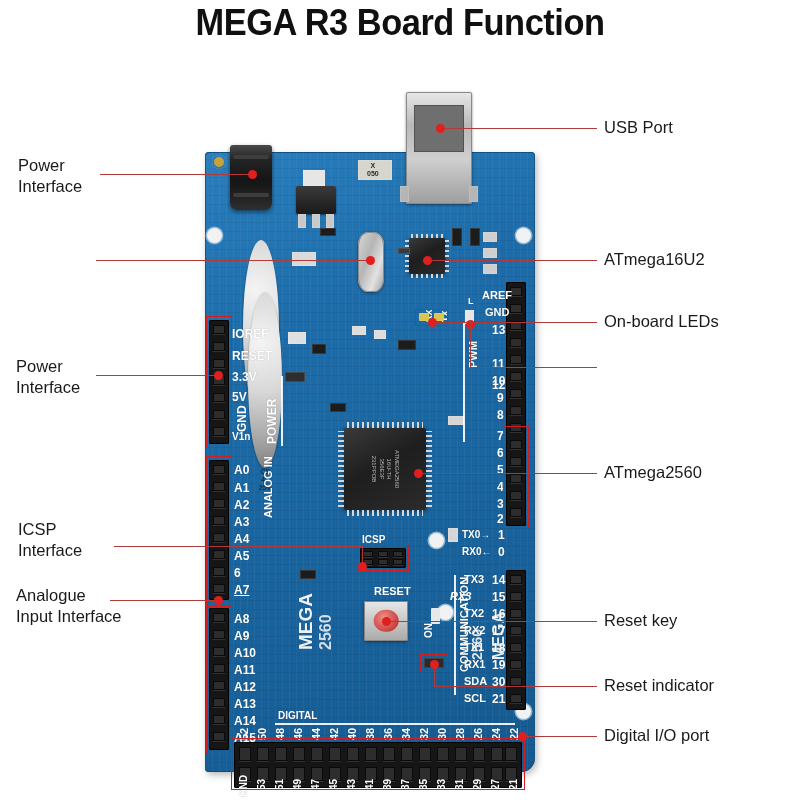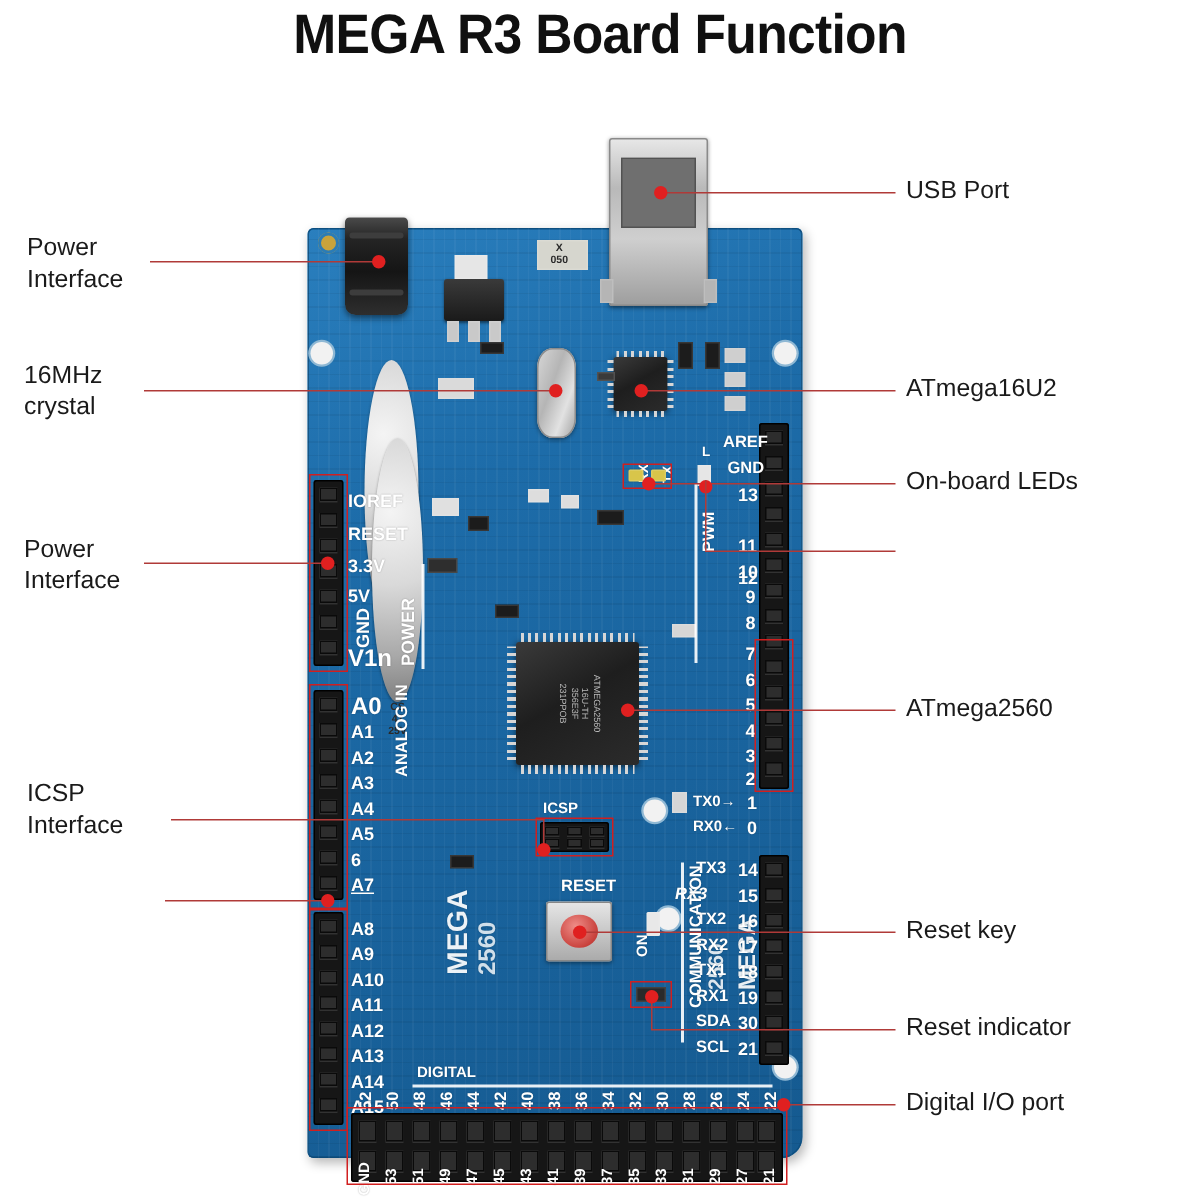--- a/index.html
+++ b/index.html
@@ -343,35 +343,35 @@
     <div class="pin" style="left:4px; top:56px; width:12px; height:9px;"></div>
     <div class="pin" style="left:4px; top:73px; width:12px; height:9px;"></div>
     <div class="pin" style="left:4px; top:90px; width:12px; height:9px;"></div>
     <div class="pin" style="left:4px; top:107px; width:12px; height:9px;"></div>
   </div>
   <div class="silk" style="left:232px; top:328px; font-size:12px;">IOREF</div>
   <div class="silk" style="left:232px; top:350px; font-size:12px;">RESET</div>
   <div class="silk" style="left:232px; top:371px; font-size:12px;">3.3V</div>
   <div class="silk" style="left:232px; top:391px; font-size:12px;">5V</div>
   <div class="silk vert" style="left:236px; top:432px; font-size:12px;">GND</div>
-  <div class="silk" style="left:232px; top:432px; font-size:16px;">V1n</div>
+  <div class="silk" style="left:232px; top:432px; font-size:10px;">V1n</div>
   <div class="silk vert" style="left:266px; top:444px; font-size:12px;">POWER</div>
   <div class="silk-line" style="left:281px; top:376px; width:2px; height:70px;"></div>
 
   <div class="header-blk" style="left:209px; top:460px; width:20px; height:140px;">
     <div class="pin" style="left:4px; top:5px; width:12px; height:9px;"></div>
     <div class="pin" style="left:4px; top:22px; width:12px; height:9px;"></div>
     <div class="pin" style="left:4px; top:39px; width:12px; height:9px;"></div>
     <div class="pin" style="left:4px; top:56px; width:12px; height:9px;"></div>
     <div class="pin" style="left:4px; top:73px; width:12px; height:9px;"></div>
     <div class="pin" style="left:4px; top:90px; width:12px; height:9px;"></div>
     <div class="pin" style="left:4px; top:107px; width:12px; height:9px;"></div>
     <div class="pin" style="left:4px; top:124px; width:12px; height:9px;"></div>
   </div>
-  <div class="silk" style="left:234px; top:464px; font-size:16px;text-align:right;">A0</div>
+  <div class="silk" style="left:234px; top:464px; font-size:12px;text-align:right;">A0</div>
   <div class="silk" style="left:234px; top:482px; font-size:12px;">A1</div>
   <div class="silk" style="left:234px; top:499px; font-size:12px;">A2</div>
   <div class="silk" style="left:234px; top:516px; font-size:12px;">A3</div>
   <div class="silk" style="left:234px; top:533px; font-size:12px;">A4</div>
   <div class="silk" style="left:234px; top:550px; font-size:12px;">A5</div>
   <div class="silk" style="left:234px; top:567px; font-size:12px;">6</div>
   <div class="silk" style="left:234px; top:584px; font-size:12px;text-decoration:underline;">A7</div>
   <div class="silk vert" style="left:263px; top:518px; font-size:11px;">ANALOG IN</div>
 
   <div class="header-blk" style="left:209px; top:608px; width:20px; height:142px;">
@@ -584,26 +584,26 @@
 
   <div class="leader" style="left:434px; top:686px; width:163px;"></div>
   <div class="leader-v" style="left:434px; top:664px; height:22px;"></div>
   <div class="dot" style="left:430px; top:660px;"></div>
 
   <div class="leader" style="left:522px; top:736px; width:75px;"></div>
   <div class="dot" style="left:518px; top:732px;"></div>
 
   <div class="callout left" style="left:18px; top:155px; width:120px;">Power
 Interface</div>
-  <div class="callout left" style="left:16px; top:240px; width:120px;">16MHz
-crystal</div>
   <div class="callout left" style="left:16px; top:356px; width:120px;">Power
 Interface</div>
   <div class="callout left" style="left:18px; top:519px; width:120px;">ICSP
 Interface</div>
+  <div class="callout left" style="left:16px; top:585px; width:170px;">Analogue
+Input Interface</div>
 
   <div class="callout right" style="left:604px; top:117px;">USB Port</div>
   <div class="callout right" style="left:604px; top:249px;">ATmega16U2</div>
   <div class="callout right" style="left:604px; top:311px;">On-board LEDs</div>
   <div class="callout right" style="left:604px; top:462px;">ATmega2560</div>
   <div class="callout right" style="left:604px; top:610px;">Reset key</div>
   <div class="callout right" style="left:604px; top:675px;">Reset indicator</div>
   <div class="callout right" style="left:604px; top:725px;">Digital I/O port</div>
 
 </div>

